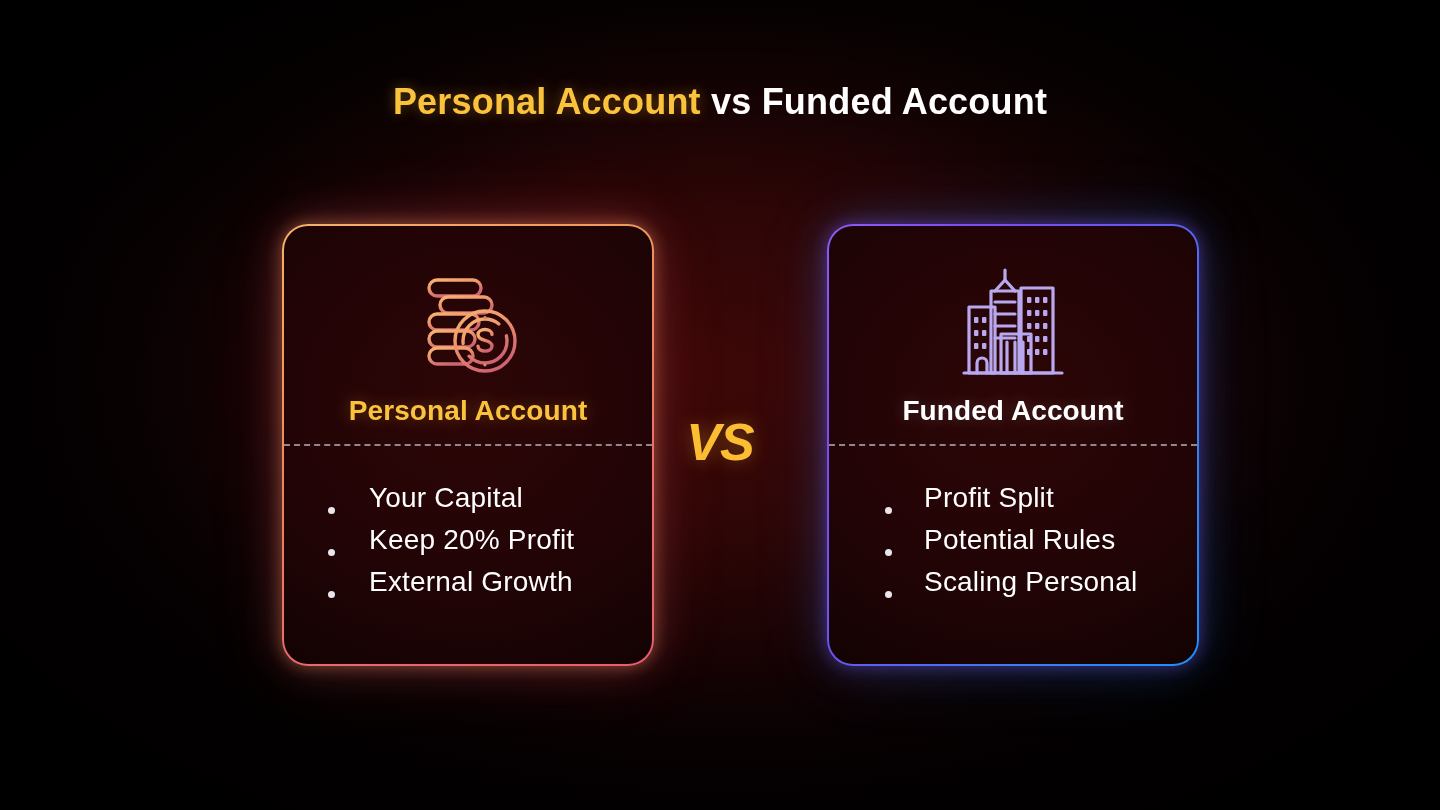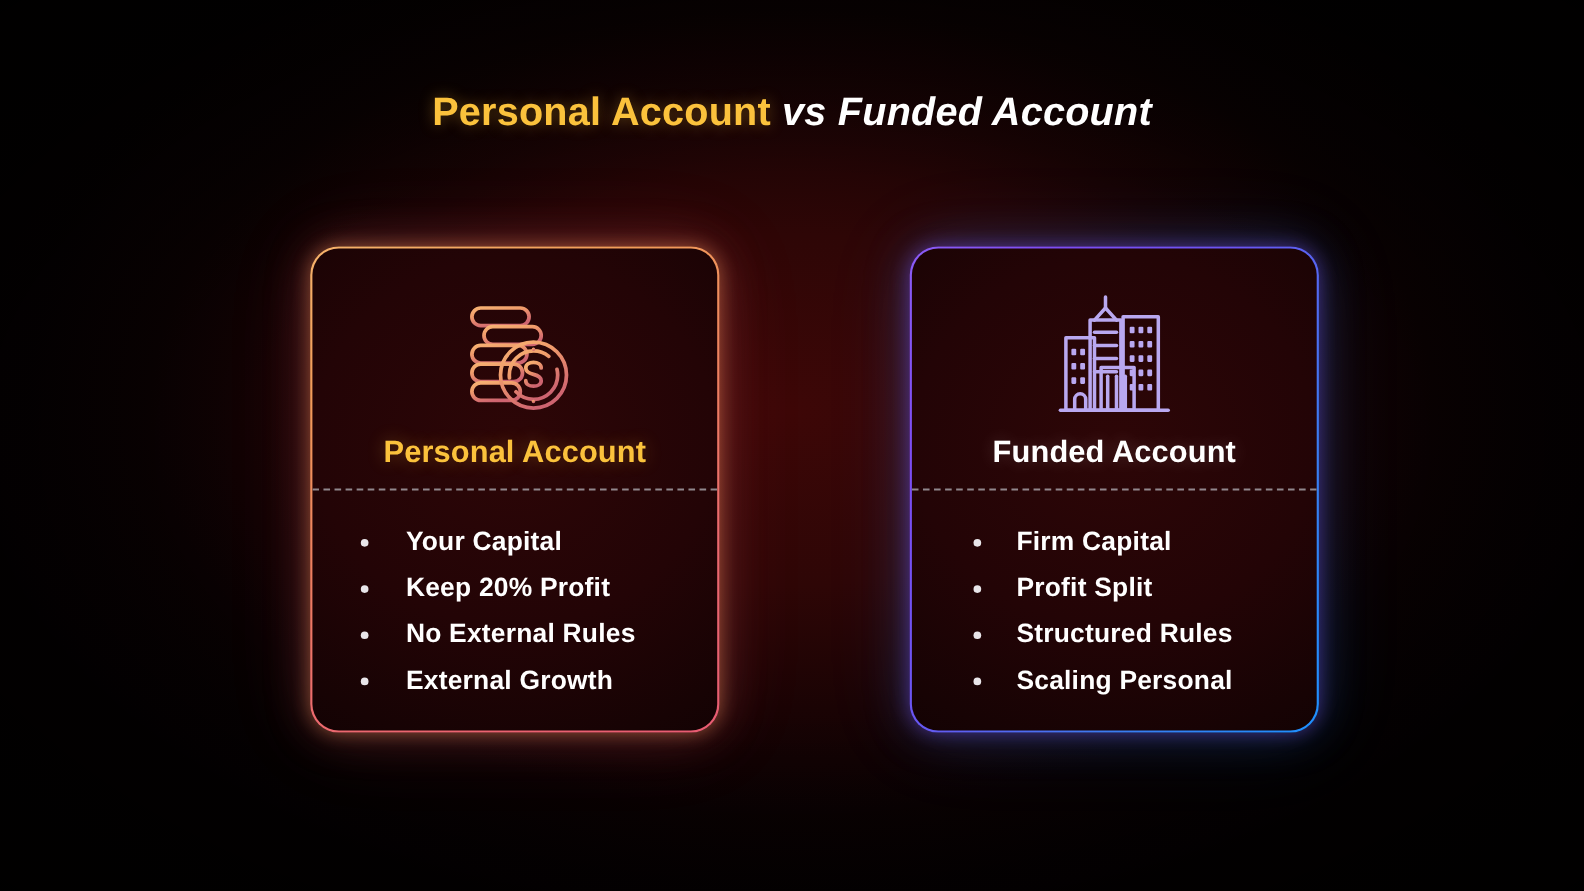--- a/index.html
+++ b/index.html
@@ -29,21 +29,21 @@
   
   #heading{
     position:absolute; top:78px; left:0; width:100%;
     text-align:center;
     font-size:36px; font-weight:bold; letter-spacing:.2px;
     line-height:48px;
     z-index:4;
     white-space:nowrap;
   }
   #heading .gold{ color:#FBC23C; text-shadow:0 0 14px rgba(251,194,60,.35); }
-  #heading .white{ color:#ffffff;font-style:italic; }
+  #heading .white{ color:#ffffff; }
 
   
   .card{
     position:absolute;
     top:224px;
     width:372px; height:442px;
     border-radius:26px;
     padding:2px;
     z-index:3;
   }
@@ -105,24 +105,24 @@
   }
 
   
   .bullets{
     list-style:none;
     margin-top:26px;
     width:100%;
     padding-left:44px;
   }
   .bullets li{
-    display:flex; align-items:center;
+    display:flex; align-items:flex-end;
     height:42px;
     color:#ffffff;
-    font-size:24px; font-weight:bold;
+    font-size:28px; font-weight:normal;
     letter-spacing:.2px;
     white-space:nowrap;
   }
   .bullets .dot{
     width:7px; height:7px; border-radius:50%;
     background:#e9e6ea;
     flex:0 0 auto;
     margin-right:34px;
   }
   #list-funded{ padding-left:56px; }
@@ -195,31 +195,28 @@
         <li>
           <span class="dot"></span>
           <span>Your Capital</span>
         </li>
         <li>
           <span class="dot"></span>
           <span>Keep 20% Profit</span>
         </li>
         <li>
           <span class="dot"></span>
-          <span>No External Rules</span>
-        </li>
-        <li>
-          <span class="dot"></span>
           <span>External Growth</span>
         </li>
       </ul>
 
     </div>
   </div>
 
+  <div id="vs">VS</div>
 
   <div class="card" id="card-funded">
     <div class="inner">
 
       <div class="icon-wrap">
         <svg width="104" height="124" viewBox="0 0 104 124" fill="none">
           <g stroke="#B9A8F0" stroke-width="3.2" fill="none" stroke-linecap="round" stroke-linejoin="round">
 
             <path d="M44 6 v10"></path>
 
@@ -272,29 +269,25 @@
         </svg>
       </div>
 
       <div class="card-title" id="title-funded">Funded Account</div>
 
       <div class="divider"></div>
 
       <ul class="bullets" id="list-funded">
         <li>
           <span class="dot"></span>
-          <span>Firm Capital</span>
-        </li>
-        <li>
-          <span class="dot"></span>
           <span>Profit Split</span>
         </li>
         <li>
           <span class="dot"></span>
-          <span>Structured Rules</span>
+          <span>Potential Rules</span>
         </li>
         <li>
           <span class="dot"></span>
           <span>Scaling Personal</span>
         </li>
       </ul>
 
     </div>
   </div>
 

